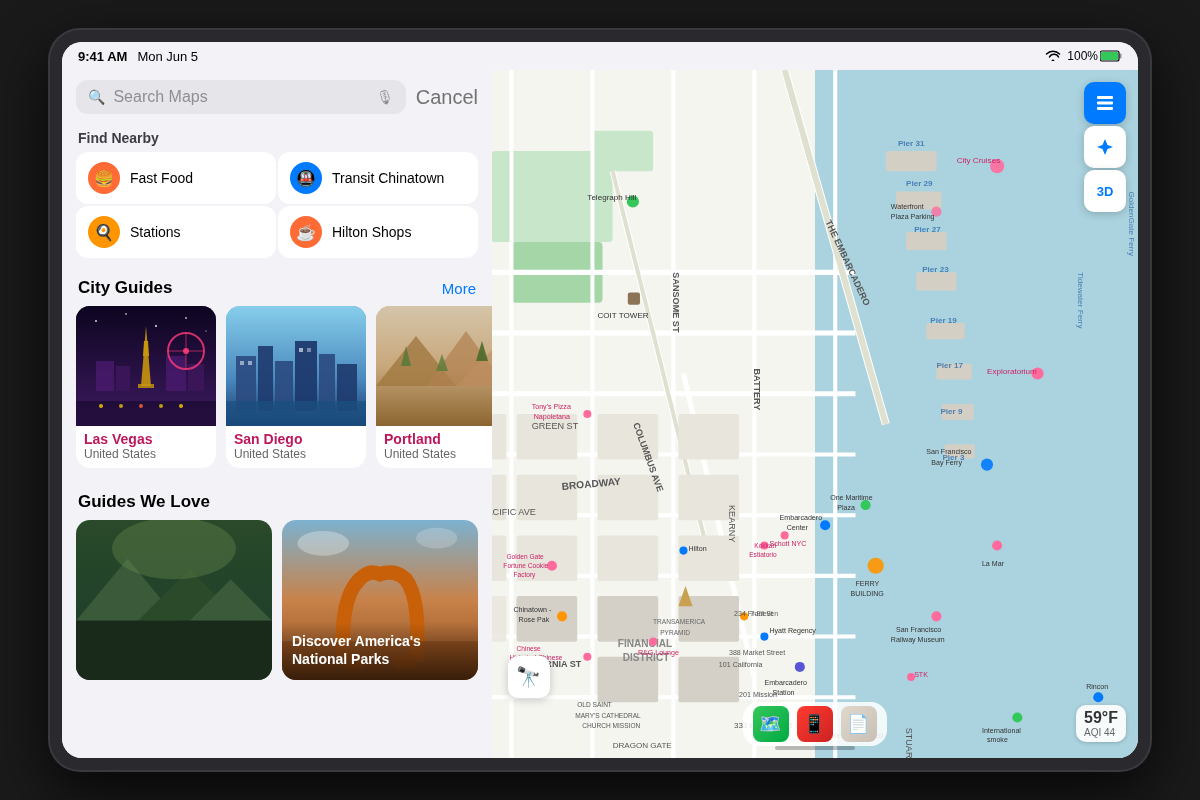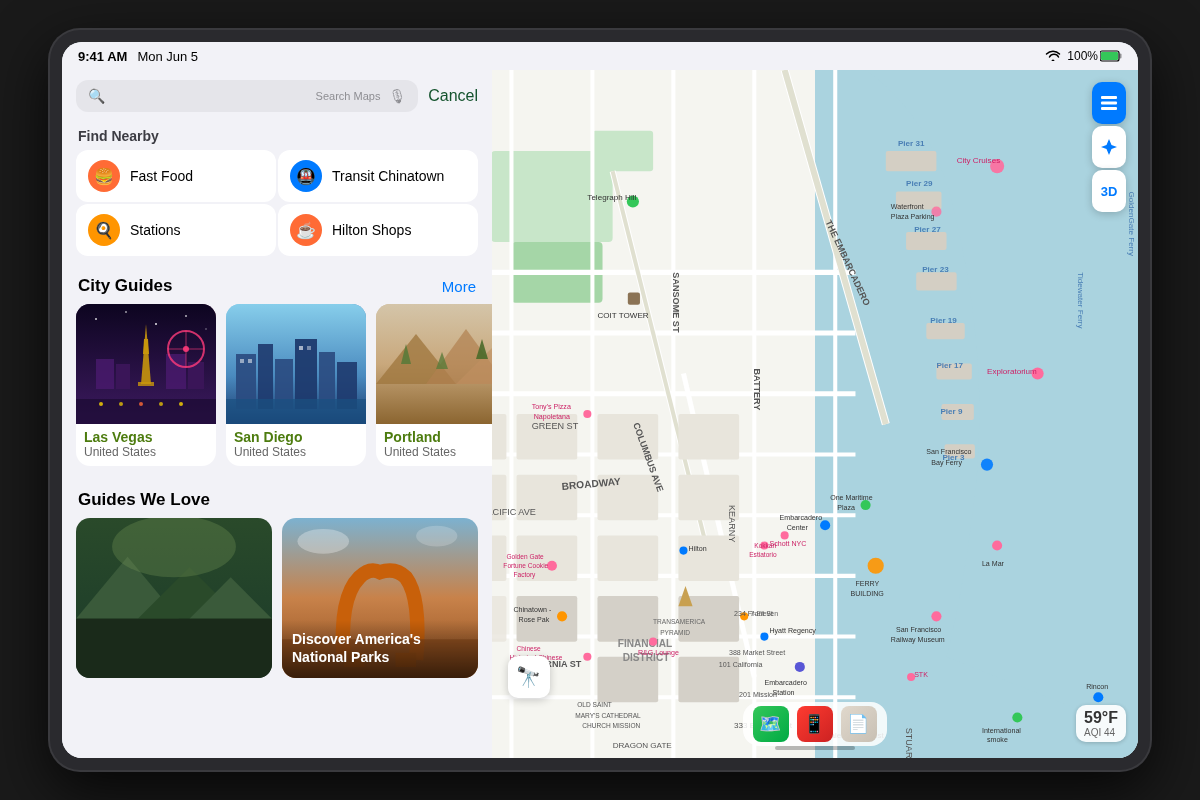--- a/index.html
+++ b/index.html
@@ -90,21 +90,21 @@
     .map-controls {
       position: absolute;
       right: 12px;
       top: 12px;
       display: flex;
       flex-direction: column;
       gap: 2px;
       z-index: 5;
     }
     .map-control-btn {
-      width: 34px;
+      width: 42px;
       height: 42px;
       background: #fff;
       border-radius: 10px;
       display: flex;
       align-items: center;
       justify-content: center;
       font-size: 18px;
       box-shadow: 0 2px 8px rgba(0,0,0,0.2);
       cursor: pointer;
       color: #007aff;
@@ -154,30 +154,29 @@
       padding: 8px 12px;
       gap: 8px;
     }
     .search-icon-inner {
       color: #8e8e93;
       font-size: 14px;
     }
     .search-input-text {
       flex: 1;
       color: #8e8e93;
-      font-size: 11px;
-      text-align: right;
+      font-size: 16px;
     }
     .mic-icon {
       color: #8e8e93;
       font-size: 14px;
     }
     .cancel-btn {
-      color: #14532d;
-      font-size: 16px;
+      color: #737373;
+      font-size: 20px;
       font-weight: 400;
       margin-left: 10px;
       white-space: nowrap;
       cursor: pointer;
     }
 
     
     .section-label {
       font-size: 14px;
       font-weight: 600;
@@ -249,21 +248,21 @@
       cursor: pointer;
       position: relative;
     }
     .city-guide-info {
       background: rgba(255,255,255,0.95);
       padding: 5px 8px 7px;
     }
     .city-guide-name {
       font-size: 14px;
       font-weight: 600;
-      color: #4d7c0f;
+      color: #be185d;
     }
     .city-guide-country {
       font-size: 12px;
       color: #666;
     }
 
     
     .city-vegas {
       background: linear-gradient(135deg, #1a0a2e 0%, #4a1a6e 40%, #c8960c 100%);
     }

